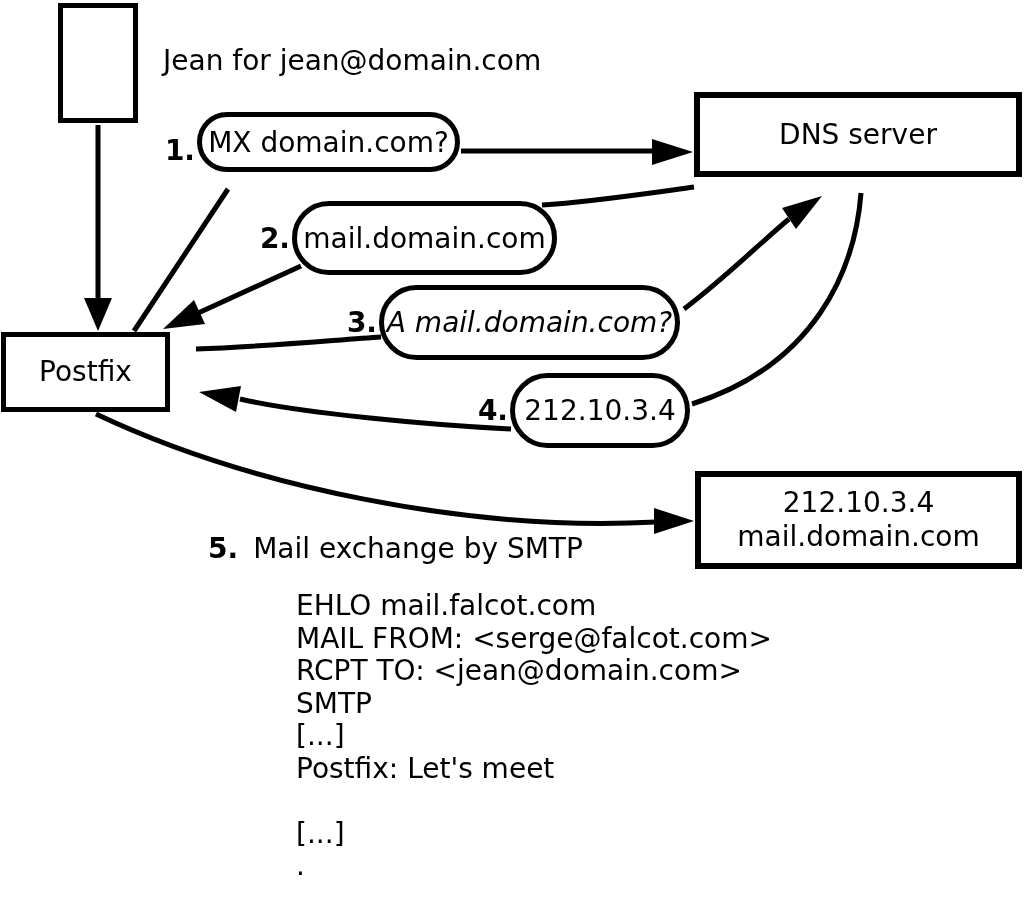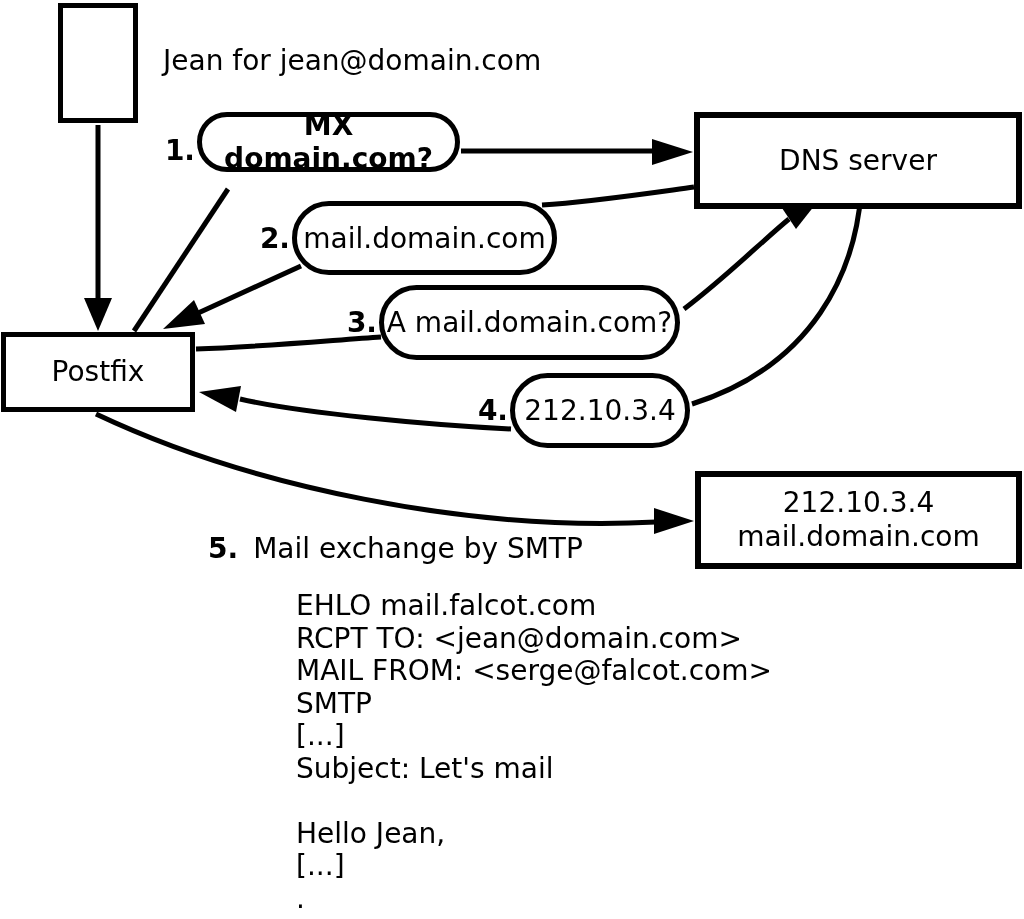--- a/index.html
+++ b/index.html
@@ -54,66 +54,65 @@
     <path d="M861,193 C855,270 815,365 692,404"></path>
     <path d="M511,429 C430,425 300,413 240,399"></path>
     <polygon fill="#000" stroke="none" points="199,392 241,386 236,412"></polygon>
 
     <path d="M96,414 C250,487 470,532 656,522"></path>
     <polygon fill="#000" stroke="none" points="694,521 654,508 654,534"></polygon>
   </svg>
 
   <div class="node" style="left:58px;top:3px;width:80px;height:120px;"></div>
 
-  <div class="node" style="left:1px;top:332px;width:194px;height:80px;">
+  <div class="node" style="left:1px;top:332px;width:169px;height:80px;">
     <span>Postfix</span>
   </div>
 
-  <div class="node thick" style="left:694px;top:112px;width:328px;height:97px;">
+  <div class="node thick" style="left:694px;top:92px;width:328px;height:85px;">
     <span>DNS server</span>
   </div>
 
   <div class="node thick" style="left:695px;top:471px;width:327px;height:98px;flex-direction:column;line-height:34px;">
     <span>212.10.3.4</span>
     <span>mail.domain.com</span>
   </div>
 
   <div class="freelabel" style="left:163px;top:44px;">Jean for jean@domain.com</div>
 
   <div class="stepnum" style="left:155px;top:134px;">1.</div>
-  <div class="pill" style="left:197px;top:112px;width:263px;height:60px;font-weight:bold;">
+  <div class="pill" style="left:197px;top:112px;width:263px;height:60px;">
     <span>MX domain.com?</span>
   </div>
 
   <div class="stepnum" style="left:250px;top:222px;">2.</div>
   <div class="pill" style="left:292px;top:201px;width:265px;height:74px;">
     <span>mail.domain.com</span>
   </div>
 
   <div class="stepnum" style="left:337px;top:306px;">3.</div>
-  <div class="pill" style="left:379px;top:285px;width:301px;height:75px;">
+  <div class="pill" style="left:379px;top:285px;width:301px;height:75px;font-style:italic;">
     <span>A mail.domain.com?</span>
   </div>
 
   <div class="stepnum" style="left:468px;top:394px;">4.</div>
   <div class="pill" style="left:510px;top:373px;width:180px;height:75px;">
     <span>212.10.3.4</span>
   </div>
 
   <div id="step5" style="left:208px;top:532px;">
     <span class="num">5.</span>
     <span>Mail exchange by SMTP</span>
   </div>
 
   <div id="smtp">
     <div class="tline">EHLO mail.falcot.com</div>
+    <div class="tline">MAIL FROM: &lt;serge@falcot.com&gt;</div>
     <div class="tline">RCPT TO: &lt;jean@domain.com&gt;</div>
-    <div class="tline">MAIL FROM: &lt;serge@falcot.com&gt;</div>
     <div class="tline">SMTP</div>
     <div class="tline">[...]</div>
-    <div class="tline">Subject: Let's mail</div>
+    <div class="tline">Postfix: Let's meet</div>
     <div class="tline"></div>
-    <div class="tline">Hello Jean,</div>
     <div class="tline">[...]</div>
     <div class="tline">.</div>
   </div>
 
 </div>
 
 </body></html>

